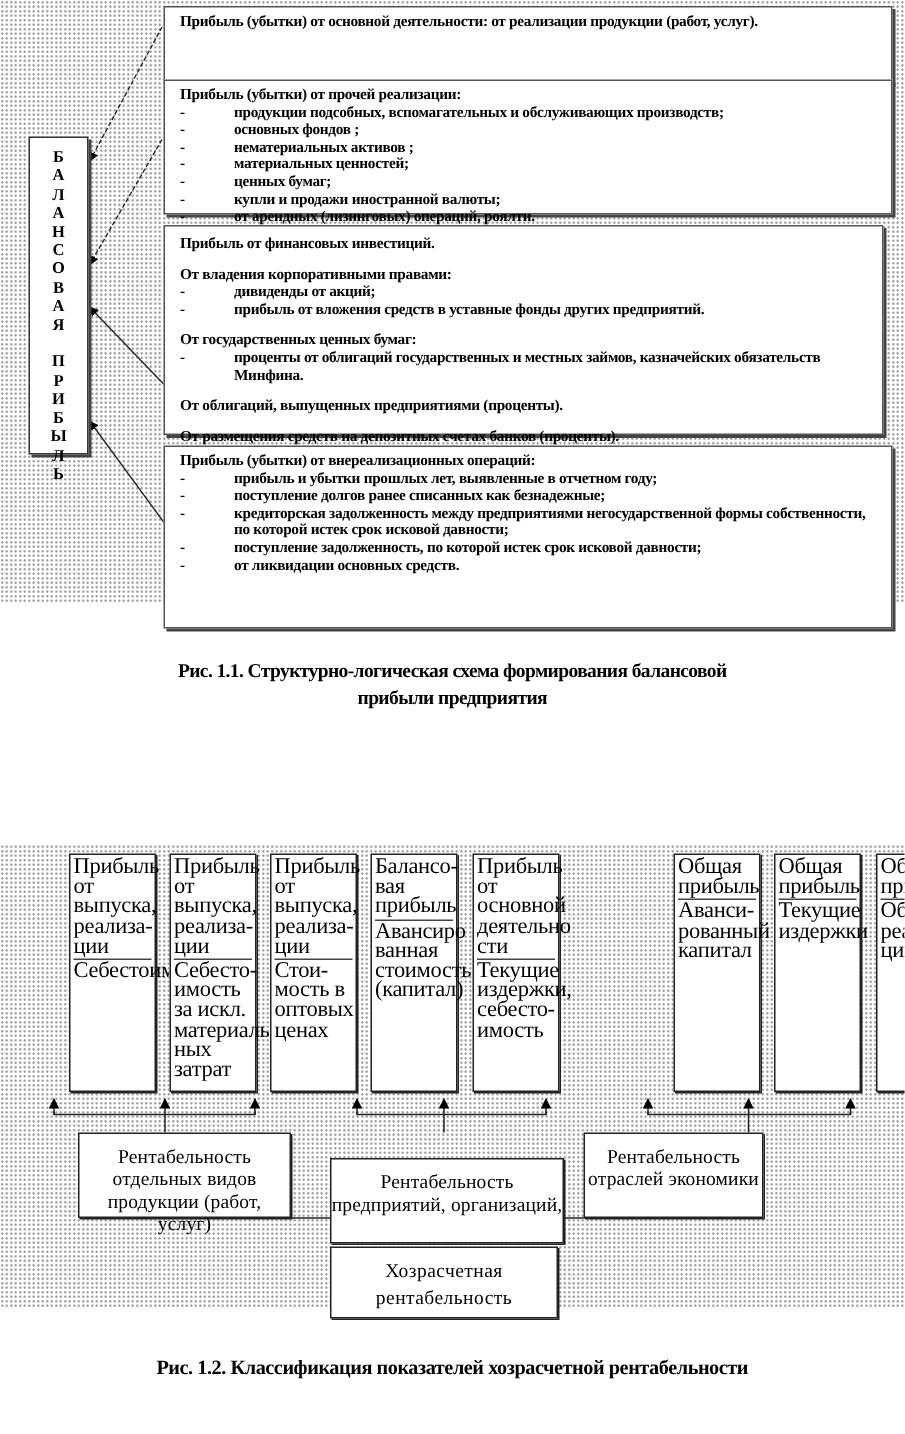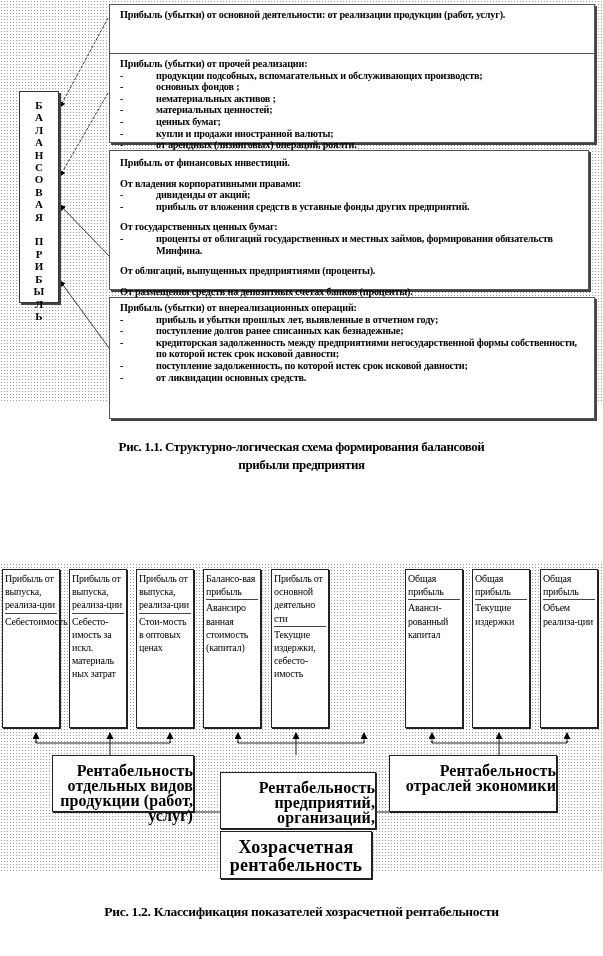--- a/index.html
+++ b/index.html
@@ -25,28 +25,28 @@
             background:#fff; border:1px solid #333; box-shadow:2px 2px 0 #444;
             font-weight:bold; font-size:11px; text-align:center; line-height:12.4px;
             padding-top:7px; box-sizing:border-box; }
   .vlabel span { display:block; }
   svg.arrows { position:absolute; left:0; top:0; pointer-events:none; }
   .cap1 { position:absolute; left:0; width:603px; top:438px; text-align:center;
           font-weight:bold; font-size:13px; line-height:18px; letter-spacing:-0.4px; }
   
   #fig2 { left:0; top:563px; width:603px; height:309px; }
   .col { position:absolute; top:6px; width:58px; height:159px; background:#fff;
-         border:1px solid #222; box-shadow:1px 1px 0 #222; font-size:10px;
-         line-height:13.2px; padding:2px 2px; box-sizing:border-box; letter-spacing:-0.2px; }
+         border:1px solid #222; box-shadow:1px 1px 0 #222; font-size:15px;
+         line-height:13.2px; padding:2px 2px; box-sizing:border-box; letter-spacing:-0.2px;margin-left:44px; }
   .col .top { border-bottom:1.5px solid #444; padding-bottom:1px; margin-bottom:1px; }
   .mid { position:absolute; background:#fff; border:1px solid #222; box-shadow:1px 1px 0 #222;
-         font-weight:bold; font-size:16px; line-height:15px; text-align:right;
+         font-weight:normal; font-size:13px; line-height:15px; text-align:center;
          padding-top:7px; box-sizing:border-box; letter-spacing:0.1px; }
   .root { position:absolute; background:#fff; border:1px solid #222; box-shadow:1px 1px 0 #222;
-          font-weight:bold; font-size:18px; line-height:18px; text-align:center;
+          font-weight:normal; font-size:13px; line-height:18px; text-align:center;
           padding-top:6px; box-sizing:border-box; letter-spacing:0.3px; }
   .cap2 { position:absolute; left:0; width:603px; top:904px; text-align:center;
           font-weight:bold; font-size:13.5px; letter-spacing:-0.3px; }
 </style>
 </head>
 <body>
 
 <div id="fig1" class="abs dots">
 
   <svg class="arrows" width="603" height="402">
@@ -98,21 +98,21 @@
   </div>
 
   <div class="box1" style="left:109px;top:150px;width:480px;height:140px;padding-top:6px;">
     <p class="p">Прибыль от финансовых инвестиций.</p>
     <div class="gap"></div>
     <p class="p">От владения корпоративными правами:</p>
     <p class="li">дивиденды от акций;</p>
     <p class="li">прибыль от вложения средств в уставные фонды других предприятий.</p>
     <div class="gap"></div>
     <p class="p">От государственных ценных бумаг:</p>
-    <p class="li">проценты от облигаций государственных и местных займов, формирования обязательств Минфина.</p>
+    <p class="li">проценты от облигаций государственных и местных займов, казначейских обязательств Минфина.</p>
     <div class="gap"></div>
     <p class="p">От облигаций, выпущенных предприятиями (проценты).</p>
     <div class="gap"></div>
     <p class="p">От размещения средств на депозитных счетах банков (проценты).</p>
   </div>
 
   <div class="box1" style="left:109px;top:297px;width:486px;height:122px;">
     <p class="p">Прибыль (убытки) от внереализационных операций:</p>
     <p class="li">прибыль и убытки прошлых лет, выявленные в отчетном году;</p>
     <p class="li">поступление долгов ранее списанных как безнадежные;</p>
@@ -195,21 +195,21 @@
     <div class="top">Общая прибыль</div>
     <div>Объем реализа-ции</div>
   </div>
 
   <div class="mid" style="left:52px;top:192px;width:142px;height:57px;">
     <span>Рентабельность отдельных видов продукции (работ, услуг)</span>
   </div>
   <div class="mid" style="left:220px;top:192px;width:156px;height:57px;margin-top:17px;">
     <span>Рентабельность предприятий, организаций,</span>
   </div>
-  <div class="mid" style="left:389px;top:192px;width:168px;height:57px;">
+  <div class="mid" style="left:389px;top:192px;width:120px;height:57px;">
     <span>Рентабельность отраслей экономики</span>
   </div>
 
   <div class="root" style="left:220px;top:268px;width:152px;height:48px;">
     <span>Хозрасчетная рентабельность</span>
   </div>
 </div>
 
 <div class="cap2">Рис. 1.2.  Классификация показателей хозрасчетной рентабельности</div>
 

